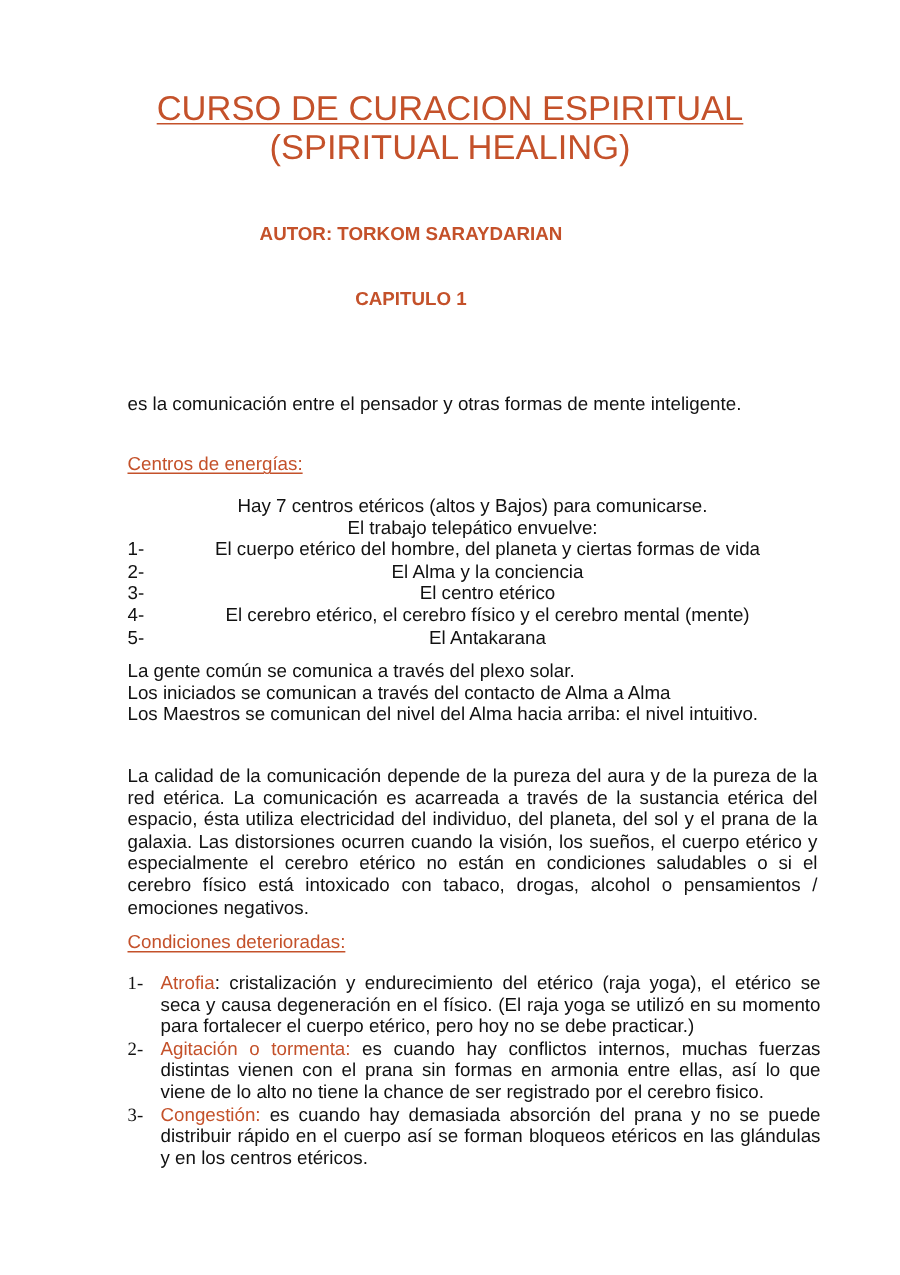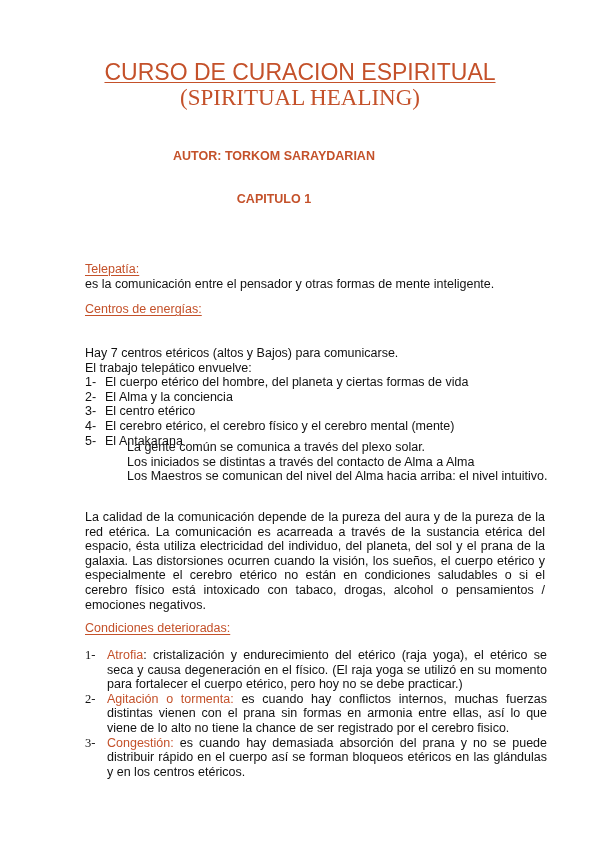--- a/index.html
+++ b/index.html
@@ -1,21 +1,21 @@
 <!DOCTYPE html>
 <html><head>
 <meta charset="utf-8">
 <style>
   html, body { margin: 0; padding: 0; background: #ffffff; }
   body { width: 600px; height: 850px; position: relative; overflow: hidden;
          font-family: "Liberation Sans", sans-serif; color: #111; }
   .title { position: absolute; left: 0; width: 600px; text-align: center;
            color: #c4512a; font-size: 23px; line-height: 26px; }
   .title1 { top: 59px; text-decoration: underline; text-decoration-thickness: 1px; text-underline-offset: 2px; }
-  .title2 { top: 85px; font-family: Liberation Serif, serif; }
+  .title2 { top: 85px; }
   .sub { position: absolute; left: 0; width: 548px; text-align: center;
          color: #c4512a; font-weight: bold; font-size: 12.5px; }
   .author { top: 149px; }
   .chapter { top: 192px; }
   .body { position: absolute; left: 85px; width: 460px; font-size: 12.5px; line-height: 14.6px; }
   .heading { color: #c4512a; text-decoration: underline; text-decoration-thickness: 1px; text-underline-offset: 2px; display: block; }
   .line { display: block; white-space: nowrap; }
   .just { text-align: justify; text-align-last: left; }
   .ol-item { position: relative; padding-left: 20px; }
   .ol-item .num { position: absolute; left: 0; top: 0; }
@@ -25,41 +25,40 @@
 </style>
 </head>
 <body>
 
 <div class="title title1">CURSO DE CURACION ESPIRITUAL</div>
 <div class="title title2">(SPIRITUAL HEALING)</div>
 <div class="sub author">AUTOR:  TORKOM SARAYDARIAN</div>
 <div class="sub chapter">CAPITULO 1</div>
 
 <div class="body" style="top:262px;">
-  <span class="heading">Telepatía:</span>
   <span class="line">es la comunicación entre el pensador y otras formas de mente inteligente.</span>
 </div>
 
 <div class="body" style="top:302px;">
   <span class="heading">Centros de energías:</span>
 </div>
 
-<div class="body" style="top:346px;">
+<div class="body" style="top:330px;text-align:center;">
   <span class="line">Hay 7 centros etéricos (altos y Bajos) para comunicarse.</span>
   <span class="line">El trabajo telepático envuelve:</span>
   <div class="line ol-item"><span class="num">1-</span><span>El cuerpo etérico del hombre, del planeta y ciertas formas de vida</span></div>
   <div class="line ol-item"><span class="num">2-</span><span>El Alma y la conciencia</span></div>
   <div class="line ol-item"><span class="num">3-</span><span>El centro etérico</span></div>
   <div class="line ol-item"><span class="num">4-</span><span>El cerebro etérico, el cerebro físico y el cerebro mental (mente)</span></div>
   <div class="line ol-item"><span class="num">5-</span><span>El Antakarana</span></div>
 </div>
 
-<div class="body" style="top:440px;margin-left:42px;">
+<div class="body" style="top:440px;">
   <span class="line">La gente común se comunica a través del plexo solar.</span>
-  <span class="line">Los iniciados se distintas a través del contacto de Alma a Alma</span>
+  <span class="line">Los iniciados se comunican a través del contacto de Alma a Alma</span>
   <span class="line">Los Maestros se comunican del nivel del Alma hacia arriba: el nivel intuitivo.</span>
 </div>
 
 <div class="body just" style="top:510px; width:460px;">La calidad de la comunicación depende de la pureza del aura y de la pureza de la red etérica. La comunicación es acarreada a través de la sustancia etérica del espacio, ésta utiliza electricidad del individuo, del planeta, del sol y el prana de la galaxia. Las distorsiones ocurren cuando la visión, los sueños, el cuerpo etérico y especialmente el cerebro etérico no están en condiciones saludables o si el cerebro físico está intoxicado con tabaco, drogas, alcohol o pensamientos / emociones negativos.</div>
 
 <div class="body" style="top:621px;">
   <span class="heading">Condiciones deterioradas:</span>
 </div>
 
 <div class="body" style="top:648px; width:462px;">

